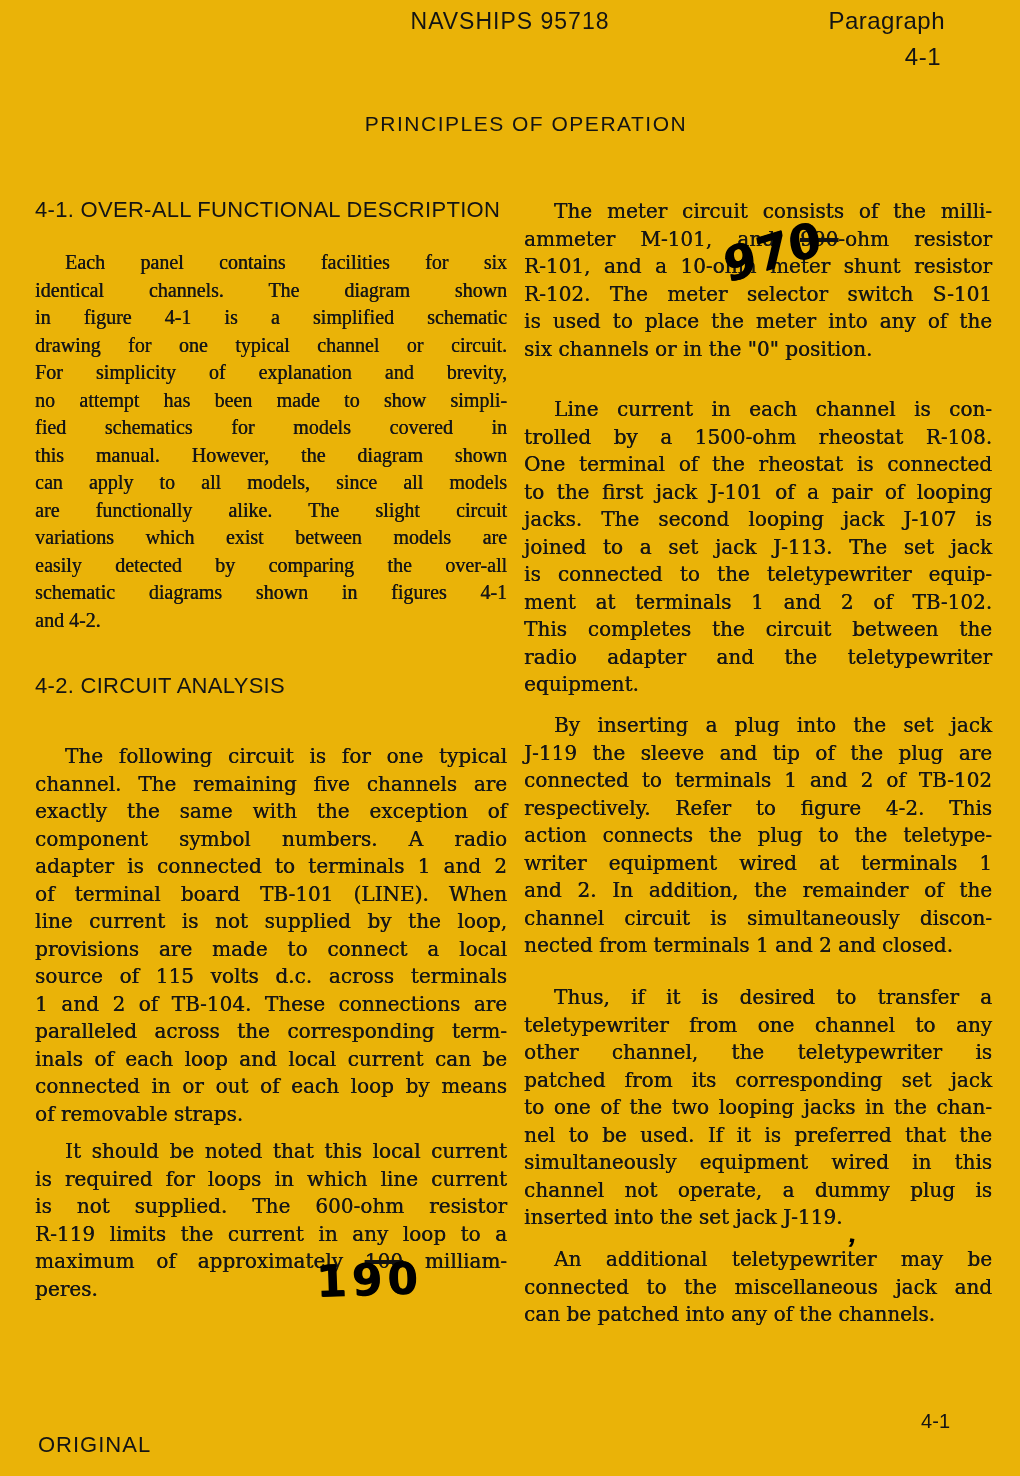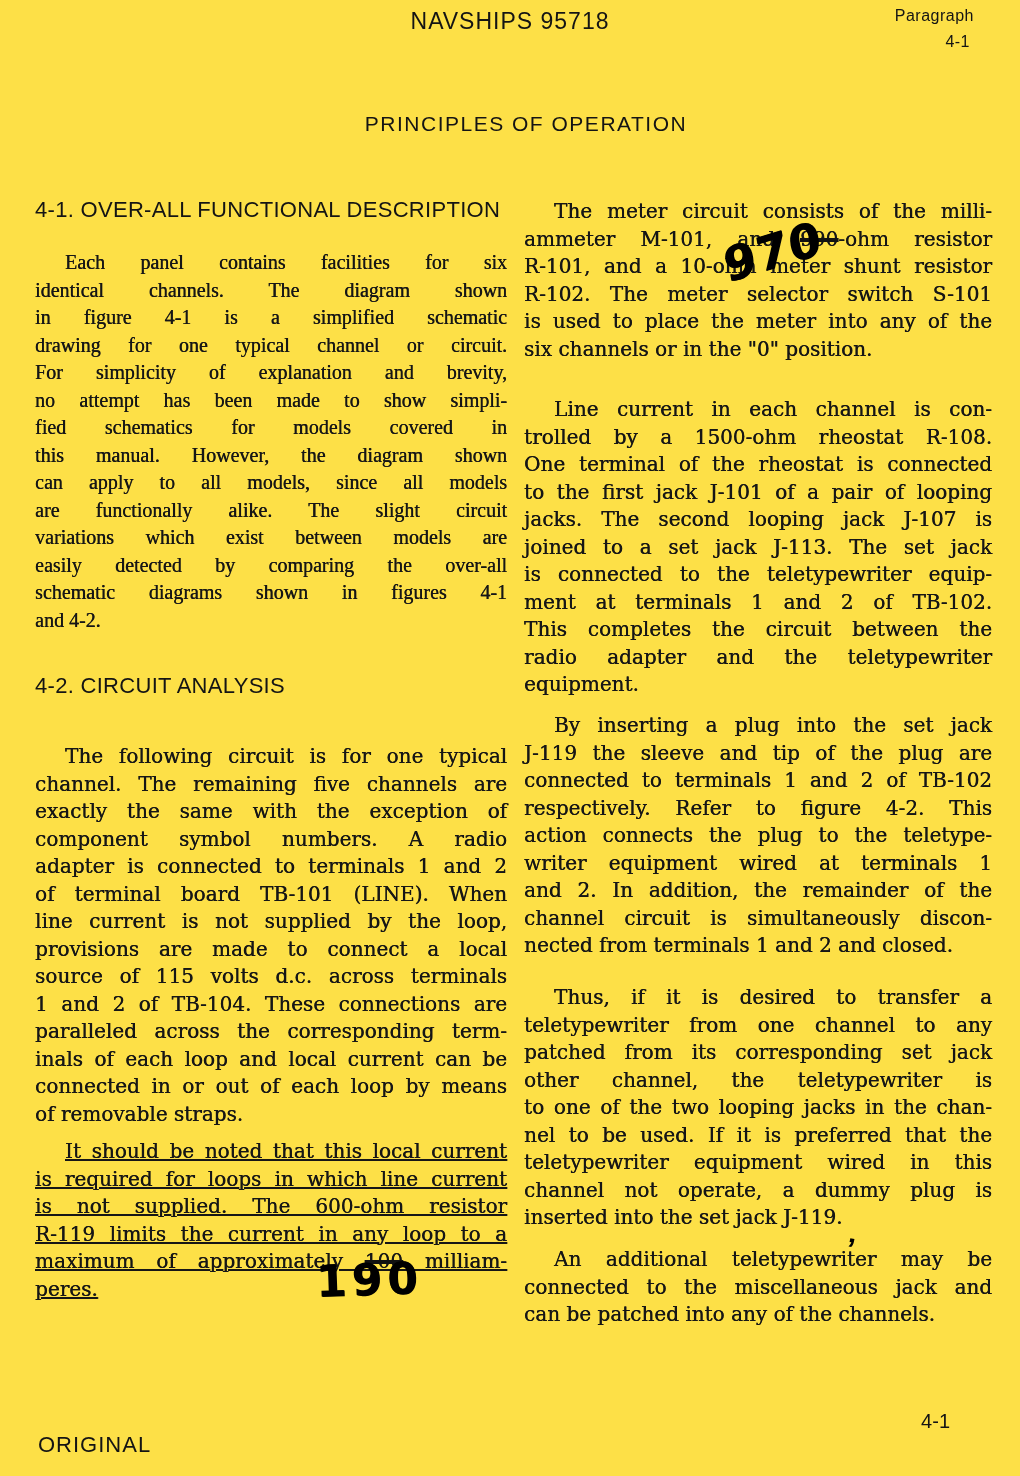--- a/index.html
+++ b/index.html
@@ -4,33 +4,33 @@
 <style>
   * { margin: 0; padding: 0; box-sizing: border-box; }
   html, body { background: #ffffff; }
   body { font-family: "Liberation Sans", sans-serif; }
 
   .page {
     position: relative;
     width: 1020px;
     height: 1476px;
     margin: 0 auto;
-    background: #fde047;
+    background: #eab308;
     color: #1b1b1b;
     overflow: hidden;
   }
 
   
   .doc-number {
     position: absolute; top: 8px; left: 0; width: 100%;
     text-align: center; font-size: 23px; letter-spacing: 1px; color: #141414;
   }
   .paragraph-ref {
-    position: absolute; top: 7px; right: 46px;
-    text-align: right; font-size: 16px; letter-spacing: 0.5px; color: #141414;
+    position: absolute; top: 7px; right: 75px;
+    text-align: right; font-size: 24px; letter-spacing: 0.5px; color: #141414;
   }
   .paragraph-ref .num { margin-top: 8px; margin-right: 4px; }
 
   .page-title {
     position: absolute; top: 112px; left: 0; width: 100%;
     text-align: center; font-size: 21px; font-weight: normal;
     letter-spacing: 1.5px; color: #141414; margin-left: 16px;
   }
 
   
@@ -48,21 +48,21 @@
 
   .para {
     position: absolute; left: 0; right: 0;
     font-family: "DejaVu Serif", serif;
     font-size: 20px; line-height: 27.5px;
     color: #161616;
     text-shadow: 0.35px 0 0 currentColor;
   }
   .p-l1 { top: 249px; font-family: Liberation Serif, serif; }
   .p-l2 { top: 726px; margin-top: 17px; }
-  .p-l3 { top: 1138px; text-decoration: underline; }
+  .p-l3 { top: 1138px; }
   .p-r1 { top: 198px; }
   .p-r2 { top: 396px; }
   .p-r3 { top: 712px; }
   .p-r4 { top: 984px; }
   .p-r5 { top: 1246px; }
 
   .tline { text-align: justify; text-align-last: justify; }
   .tline.first { text-indent: 30px; }
   .tline.last { text-align-last: left; }
 
@@ -185,25 +185,25 @@
         <div class="tline"><span>respectively.  Refer to figure 4-2.  This</span></div>
         <div class="tline"><span>action connects the plug to the teletype-</span></div>
         <div class="tline"><span>writer equipment wired at terminals 1</span></div>
         <div class="tline"><span>and 2.  In addition, the remainder of the</span></div>
         <div class="tline"><span>channel circuit is simultaneously discon-</span></div>
         <div class="tline last"><span>nected from terminals 1 and 2 and closed.</span></div>
       </div>
     <div class="para p-r4">
         <div class="tline first"><span>Thus, if it is desired to transfer a</span></div>
         <div class="tline"><span>teletypewriter from one channel to any</span></div>
+        <div class="tline"><span>other channel, the teletypewriter is</span></div>
         <div class="tline"><span>patched from its corresponding set jack</span></div>
-        <div class="tline"><span>other channel, the teletypewriter is</span></div>
         <div class="tline"><span>to one of the two looping jacks in the chan-</span></div>
         <div class="tline"><span>nel to be used.  If it is preferred that the</span></div>
-        <div class="tline"><span>teletypewriter equipment wired in this</span></div>
+        <div class="tline"><span>simultaneously equipment wired in this</span></div>
         <div class="tline"><span>channel not operate, a dummy plug is</span></div>
         <div class="tline last"><span>inserted into the set jack J-119.</span></div>
       </div>
     <div class="para p-r5">
         <div class="tline first"><span>An additional teletypewriter may be</span></div>
         <div class="tline"><span>connected to the miscellaneous jack and</span></div>
         <div class="tline last"><span>can be patched into any of the channels.</span></div>
       </div>
   </section>
 

